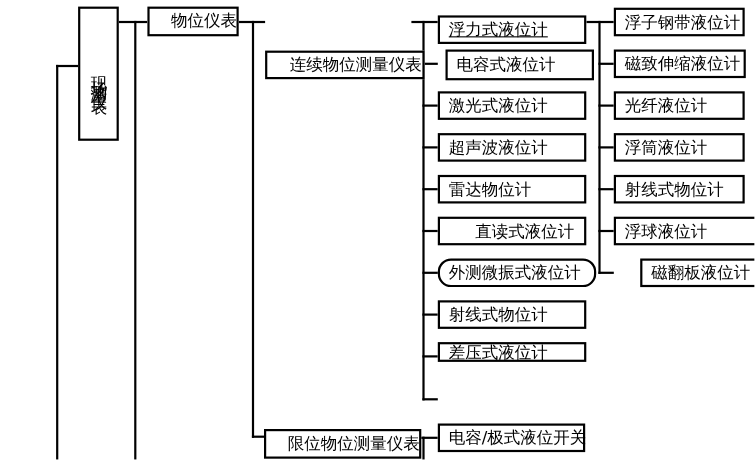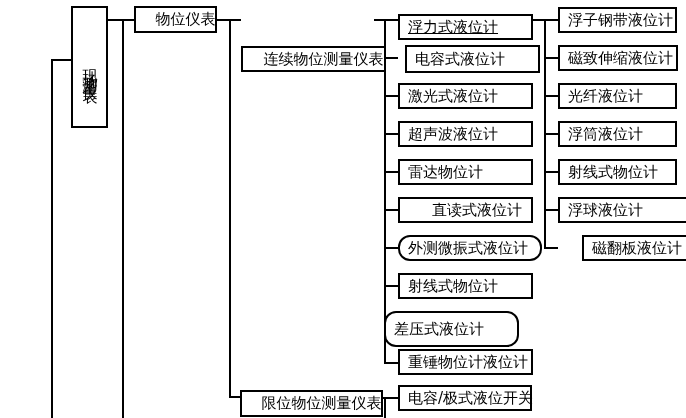--- a/index.html
+++ b/index.html
@@ -96,22 +96,21 @@
   <div class="box center" style="left:241px; top:7px; width:145px; height:26px;margin-top:39px;">连续物位测量仪表</div>
 
   <div class="box leftpad" style="left:398px; top:14px;   width:135px; height:26px;text-decoration:underline;">浮力式液位计</div>
   <div class="box leftpad" style="left:405px; top:45px;  width:135px; height:28px;">电容式液位计</div>
   <div class="box leftpad" style="left:398px; top:83px;  width:135px; height:26px;">激光式液位计</div>
   <div class="box leftpad" style="left:398px; top:121px; width:135px; height:26px;">超声波液位计</div>
   <div class="box leftpad" style="left:398px; top:159px; width:135px; height:26px;">雷达物位计</div>
   <div class="box leftpad" style="left:398px; top:197px; width:135px; height:26px;padding-left:32px;">直读式液位计</div>
   <div class="box leftpad" style="left:398px; top:235px; width:144px; height:26px;border-radius:12px;">外测微振式液位计</div>
   <div class="box leftpad" style="left:398px; top:273px; width:135px; height:26px;">射线式物位计</div>
-  <div class="box leftpad" style="left:384px; top:311px; width:135px; height:36px;border-radius:12px;">差压式液位计</div>
-  <div class="box leftpad" style="left:398px; top:349px; width:135px; height:26px;">重锤物位计液位计</div>
+  <div class="box leftpad" style="left:398px; top:311px; width:135px; height:18px;">差压式液位计</div>
 
   <div class="box leftpad" style="left:558px; top:7px;   width:119px; height:26px;">浮子钢带液位计</div>
   <div class="box leftpad" style="left:558px; top:45px;  width:120px; height:26px;">磁致伸缩液位计</div>
   <div class="box leftpad" style="left:558px; top:83px;  width:119px; height:26px;">光纤液位计</div>
   <div class="box leftpad" style="left:558px; top:121px; width:119px; height:26px;">浮筒液位计</div>
   <div class="box leftpad" style="left:558px; top:159px; width:119px; height:26px;">射线式物位计</div>
   <div class="box leftpad" style="left:558px; top:197px; width:131px; height:26px;">浮球液位计</div>
   <div class="box leftpad" style="left:558px; top:235px; width:119px; height:26px;margin-left:24px;">磁翻板液位计</div>
 
   <div class="box center" style="left:240px; top:390px; width:143px; height:27px;">限位物位测量仪表</div>

